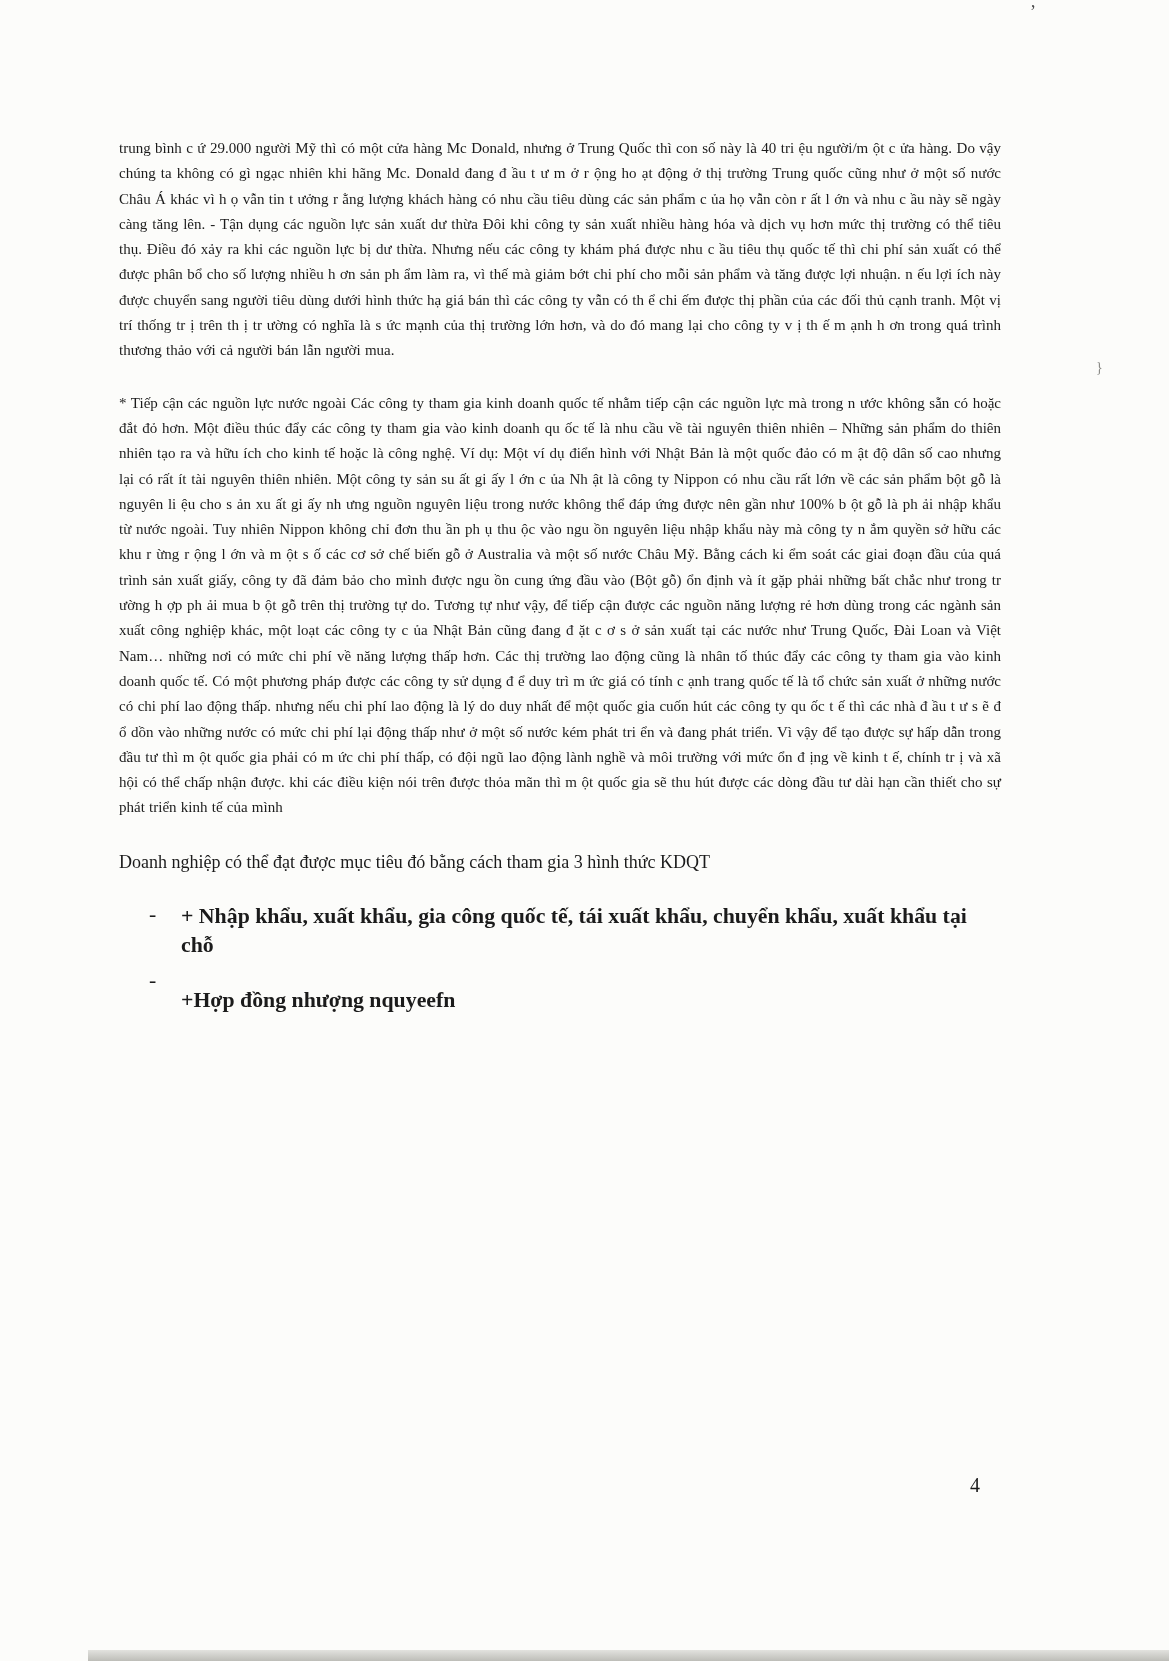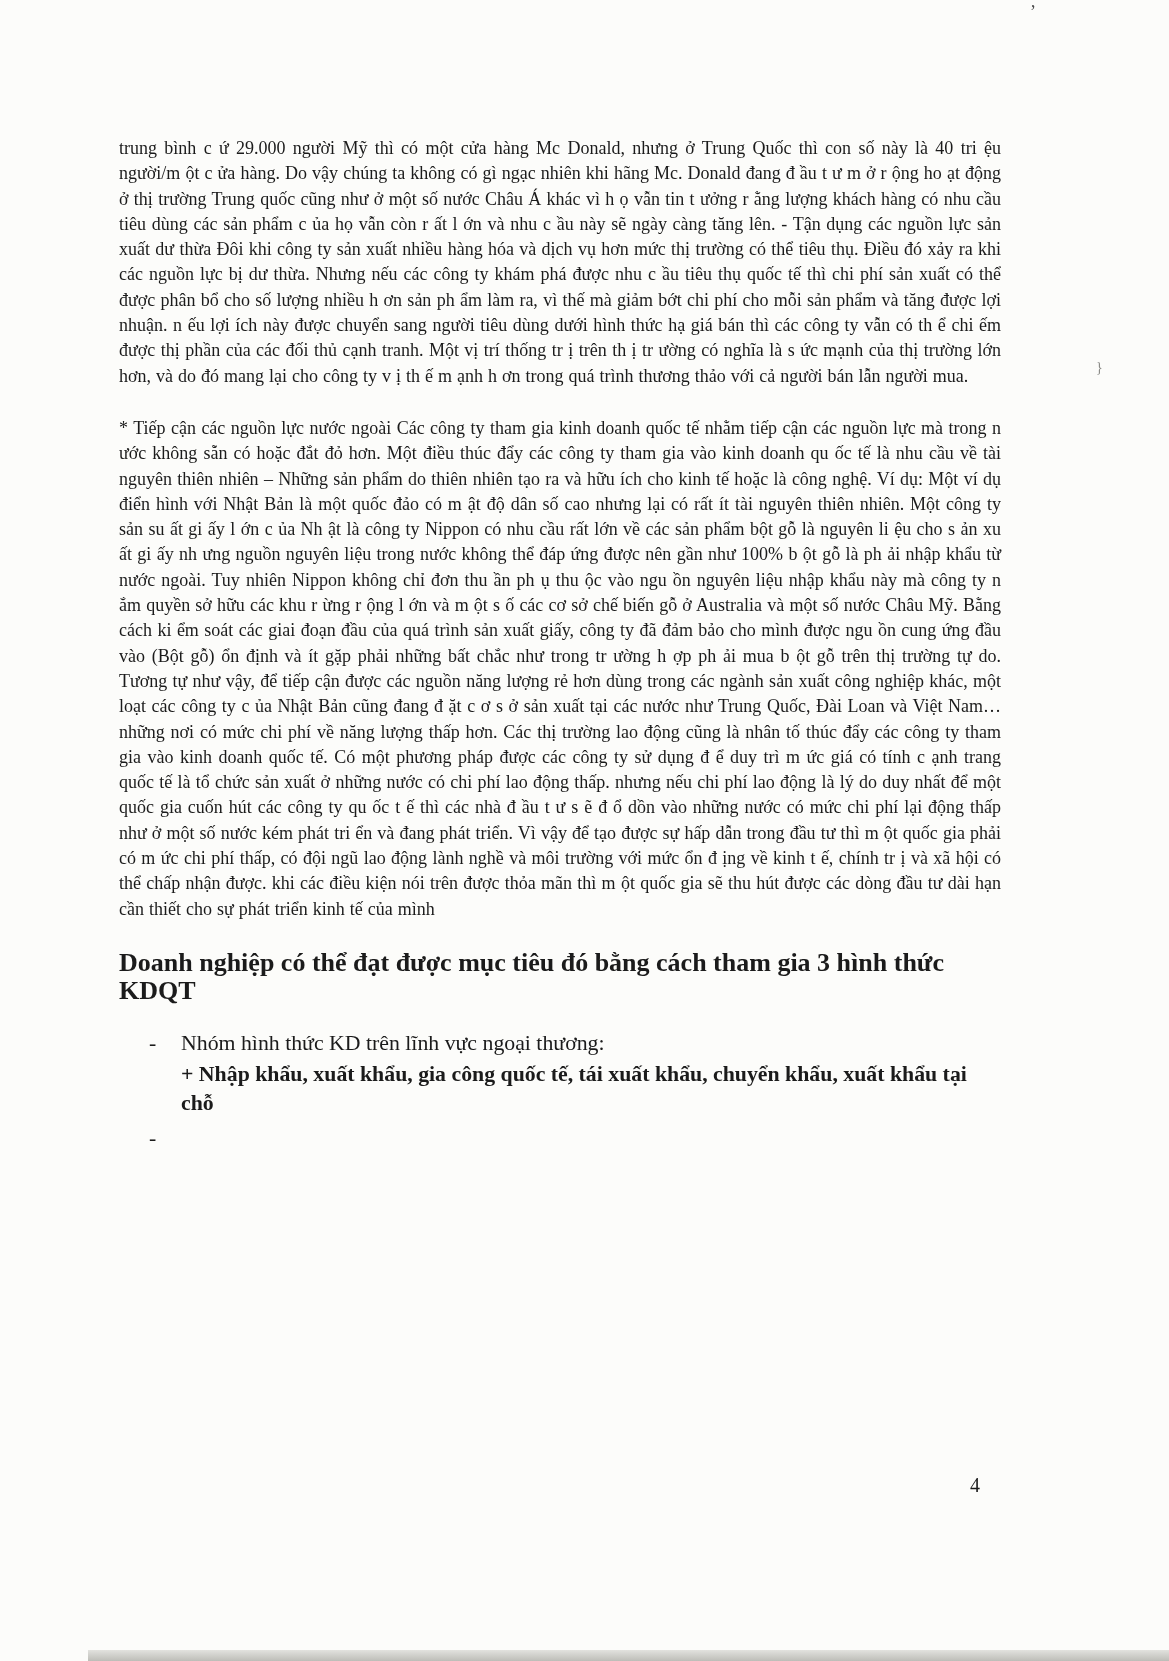--- a/index.html
+++ b/index.html
@@ -35,32 +35,31 @@
     height: 11px;
     background: linear-gradient(to bottom, #e2e2de, #bdbdb8);
   }
   .content {
     position: absolute;
     left: 119px;
     top: 136px;
     width: 882px;
   }
   .body-par {
-    font-size: 18px;
+    font-size: 15px;
     line-height: 25.3px;
     text-align: justify;
     margin-bottom: 27px;
     word-spacing: 0.5px;
   }
   .section-heading {
-    font-size: 26px;
+    font-size: 18px;
     line-height: 28px;
     margin-top: 4px;
     margin-bottom: 24px;
-    font-weight: bold;
   }
   .kdqt-list {
     margin-left: 30px;
     font-size: 21.8px;
     line-height: 29px;
   }
   .list-item {
     display: flex;
     align-items: flex-start;
     margin-bottom: 6px;
@@ -95,28 +94,28 @@
 
     <p class="body-par">* Tiếp cận các nguồn lực nước ngoài Các công ty tham gia kinh doanh quốc tế nhằm tiếp cận các nguồn lực mà trong n ước không sẵn có hoặc đắt đỏ hơn. Một điều thúc đẩy các công ty tham gia vào kinh doanh qu ốc tế là nhu cầu về tài nguyên thiên nhiên – Những sản phẩm do thiên nhiên tạo ra và hữu ích cho kinh tế hoặc là công nghệ. Ví dụ: Một ví dụ điển hình với Nhật Bản là một quốc đảo có m ật độ dân số cao nhưng lại có rất ít tài nguyên thiên nhiên. Một công ty sản su ất gi ấy l ớn c ủa Nh ật là công ty Nippon có nhu cầu rất lớn về các sản phẩm bột gỗ là nguyên li ệu cho s ản xu ất gi ấy nh ưng nguồn nguyên liệu trong nước không thể đáp ứng được nên gần như 100% b ột gỗ là ph ải nhập khẩu từ nước ngoài. Tuy nhiên Nippon không chỉ đơn thu ần ph ụ thu ộc vào ngu ồn nguyên liệu nhập khẩu này mà công ty n ắm quyền sở hữu các khu r ừng r ộng l ớn và m ột s ố các cơ sở chế biến gỗ ở Australia và một số nước Châu Mỹ. Bằng cách ki ểm soát các giai đoạn đầu của quá trình sản xuất giấy, công ty đã đảm bảo cho mình được ngu ồn cung ứng đầu vào (Bột gỗ) ổn định và ít gặp phải những bất chắc như trong tr ường h ợp ph ải mua b ột gỗ trên thị trường tự do. Tương tự như vậy, để tiếp cận được các nguồn năng lượng rẻ hơn dùng trong các ngành sản xuất công nghiệp khác, một loạt các công ty c ủa Nhật Bản cũng đang đ ặt c ơ s ở sản xuất tại các nước như Trung Quốc, Đài Loan và Việt Nam… những nơi có mức chi phí về năng lượng thấp hơn. Các thị trường lao động cũng là nhân tố thúc đẩy các công ty tham gia vào kinh doanh quốc tế. Có một phương pháp được các công ty sử dụng đ ể duy trì m ức giá có tính c ạnh trang quốc tế là tổ chức sản xuất ở những nước có chi phí lao động thấp. nhưng nếu chi phí lao động là lý do duy nhất để một quốc gia cuốn hút các công ty qu ốc t ế thì các nhà đ ầu t ư s ẽ đ ổ dồn vào những nước có mức chi phí lại động thấp như ở một số nước kém phát tri ển và đang phát triển. Vì vậy để tạo được sự hấp dẫn trong đầu tư thì m ột quốc gia phải có m ức chi phí thấp, có đội ngũ lao động lành nghề và môi trường với mức ổn đ ịng về kinh t ế, chính tr ị và xã hội có thể chấp nhận được. khi các điều kiện nói trên được thỏa mãn thì m ột quốc gia sẽ thu hút được các dòng đầu tư dài hạn cần thiết cho sự phát triển kinh tế của mình</p>
 
     <p class="section-heading">Doanh nghiệp có thể đạt được mục tiêu đó bằng cách tham gia 3 hình thức KDQT</p>
 
     <div class="kdqt-list">
 
       <div class="list-item">
         <span class="list-marker">-</span>
         <div class="list-body">
-          <div>Nhóm hình thức KD trên lĩnh vực ngoại thương:</div>
           <div class="sub-line">+ Nhập khẩu, xuất khẩu, gia công quốc tế, tái xuất khẩu, chuyển khẩu, xuất khẩu tại chỗ</div>
         </div>
       </div>
 
       <div class="list-item">
         <span class="list-marker">-</span>
         <div class="list-body">
+          <div class="sub-line spaced">+Hợp đồng nhượng nquyeefn</div>
         </div>
       </div>
 
     </div>
   </div>
 
   <div class="page-number">4</div>
 
   <div class="scan-edge-bottom"></div>
 

